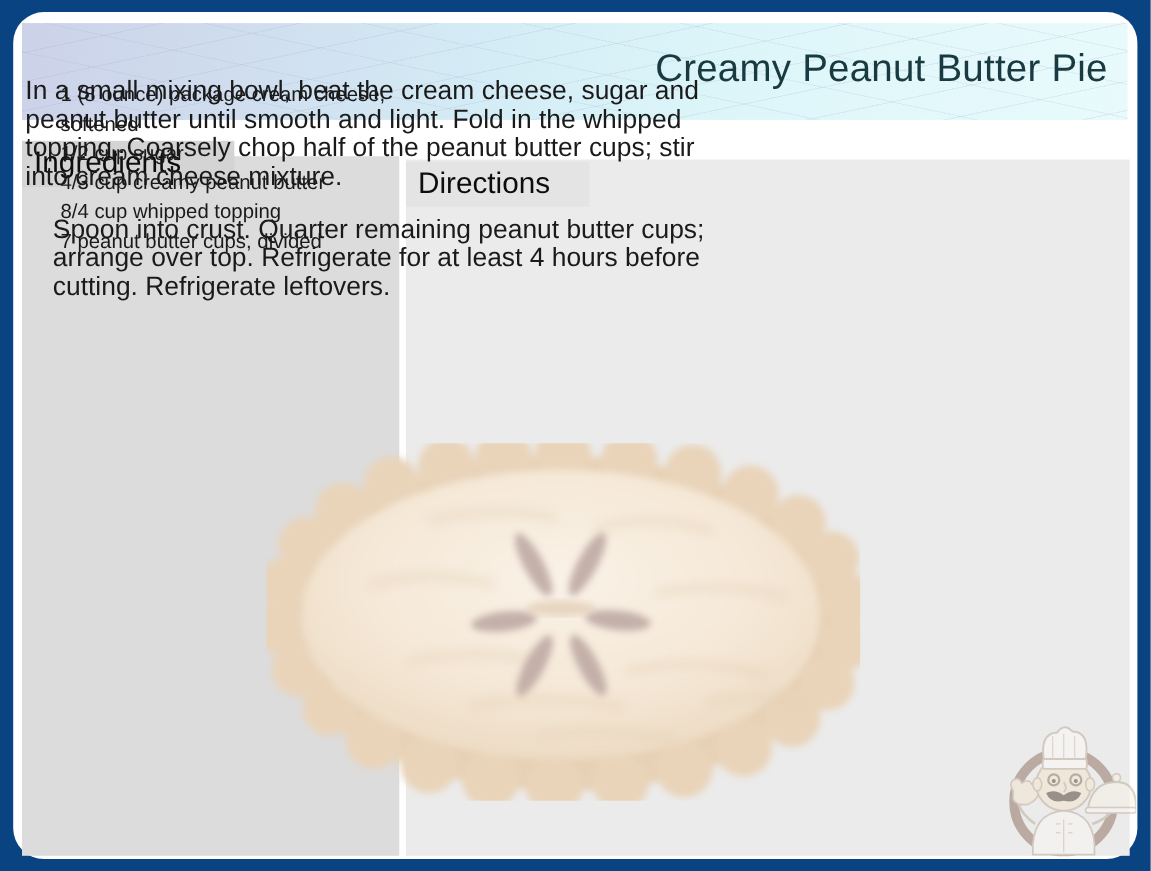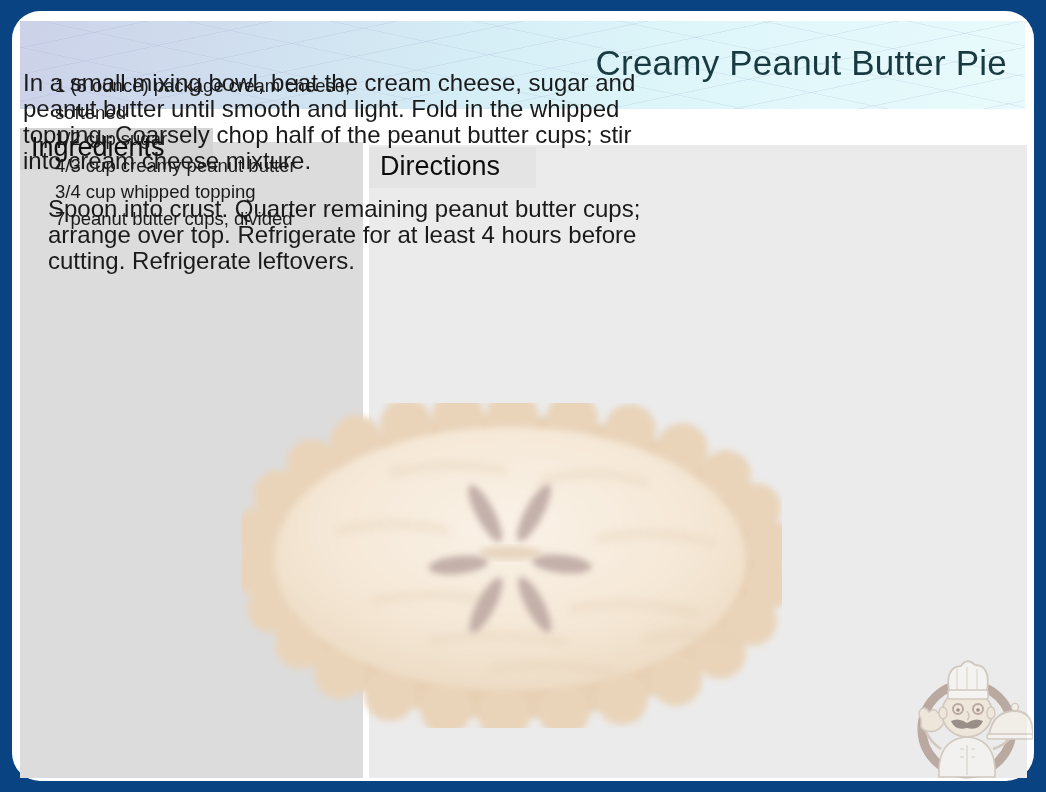--- a/index.html
+++ b/index.html
@@ -157,21 +157,21 @@
   <div id="ingredients-panel"></div>
 
   <div id="ingredients-tab">
     <div id="ingredients-tab-label">Ingredients</div>
   </div>
 
   <div id="ingredients-list">
     <div class="ing-wrap">1 (8 ounce) package cream cheese, softened</div>
     <div class="ing-line">1/2 cup sugar</div>
     <div class="ing-line">4/3 cup creamy peanut butter</div>
-    <div class="ing-line">3/4 cup whipped topping</div>
+    <div class="ing-line">8/4 cup whipped topping</div>
     <div class="ing-line">7 peanut butter cups, divided</div>
   </div>
 
   <div id="directions-panel"></div>
 
   <div id="directions-tab">
     <div id="directions-tab-label">Directions</div>
   </div>
 
   <div id="directions-body">

